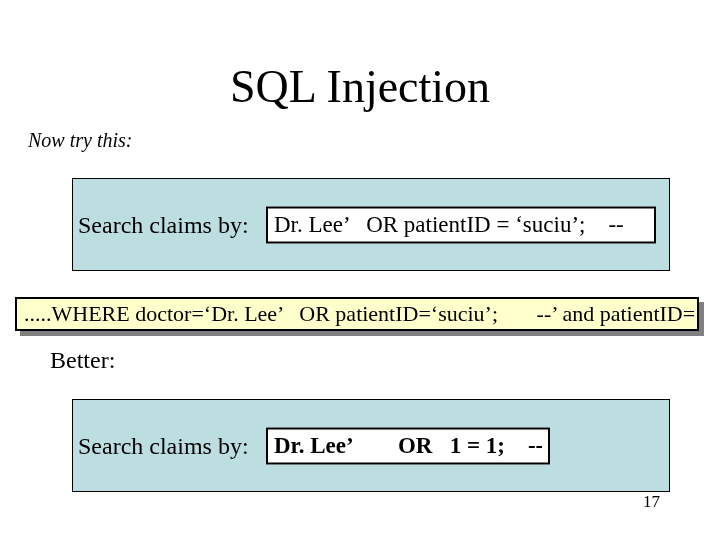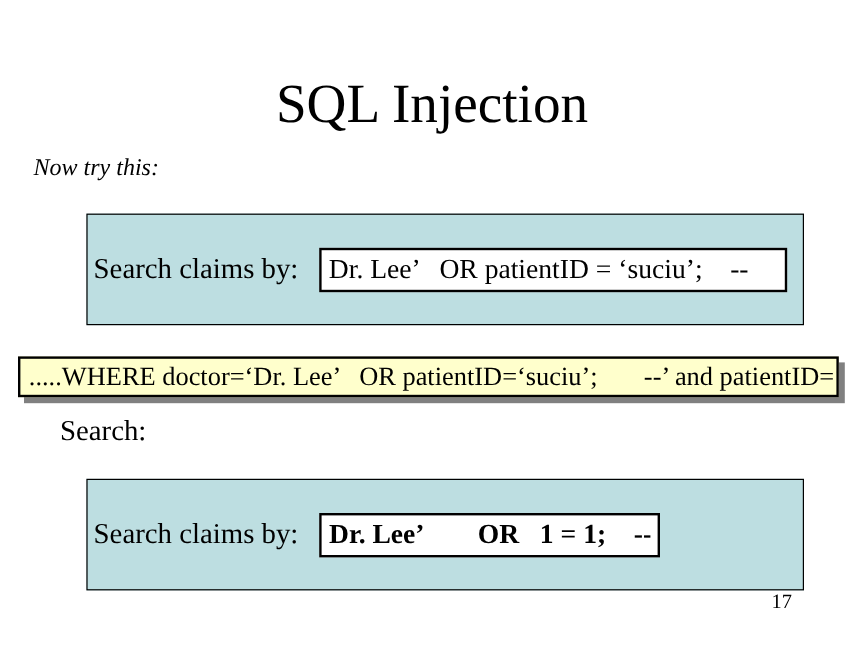--- a/index.html
+++ b/index.html
@@ -112,21 +112,21 @@
 
   <div class="intro-label">Now try this:</div>
 
   <div class="panel panel-injected">
     <span class="panel-label">Search claims by:</span>
     <input class="query-input input-injected" type="text" value="Dr. Lee’   OR patientID = ‘suciu’;    --" style="">
   </div>
 
   <div class="result-banner">.....WHERE doctor=‘Dr. Lee’   OR patientID=‘suciu’;       --’ and patientID=‘fred’</div>
 
-  <div class="better-label">Search:</div>
+  <div class="better-label">Better:</div>
 
   <div class="panel panel-better">
     <span class="panel-label">Search claims by:</span>
     <input class="query-input input-better" type="text" value="Dr. Lee’        OR   1 = 1;    --" style="">
   </div>
 
   <div class="page-number">17</div>
 
 </div>
 

